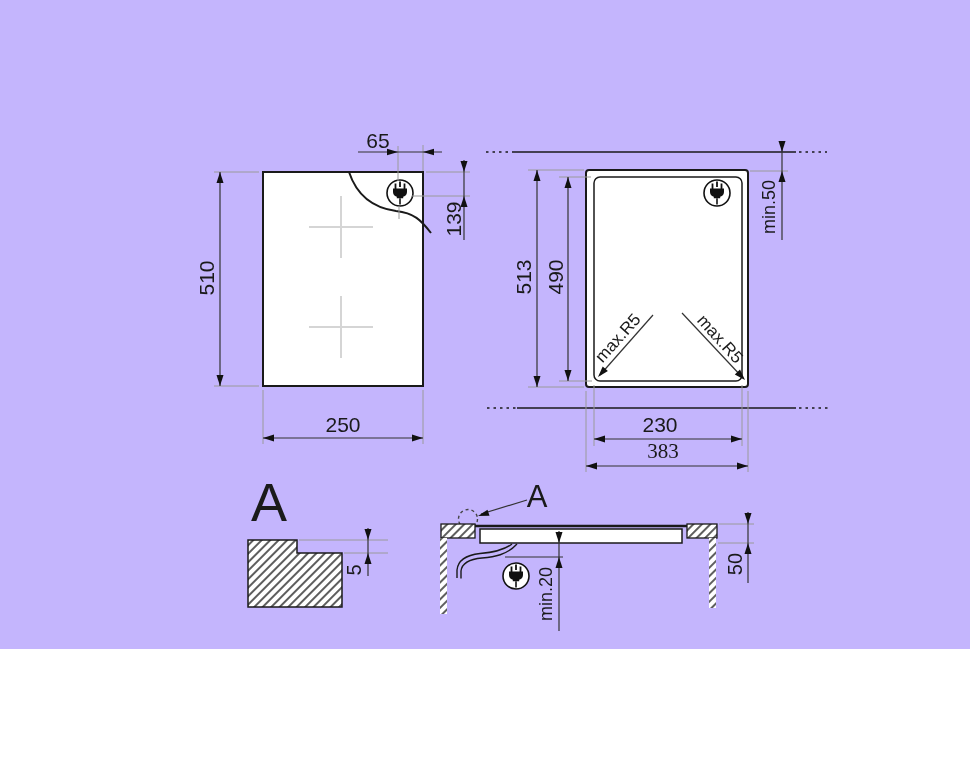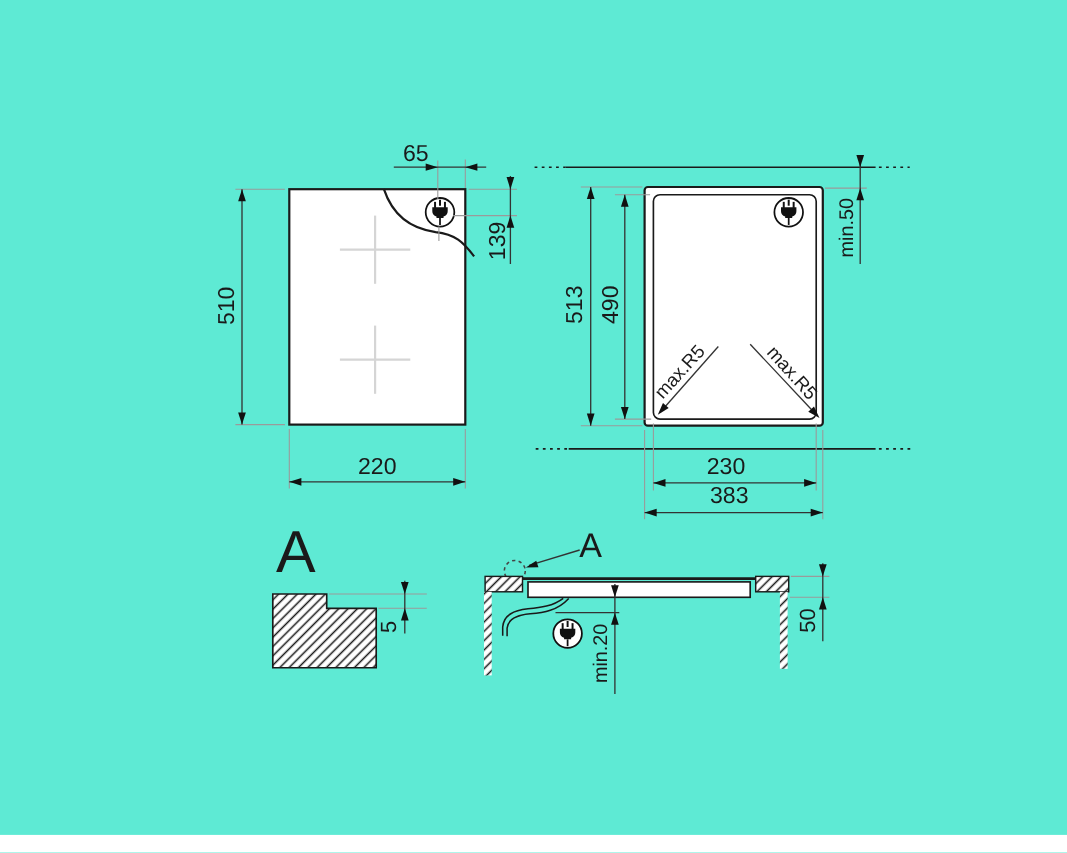--- a/index.html
+++ b/index.html
@@ -1,16 +1,16 @@
 <!DOCTYPE html>
 <html><head>
 <meta charset="utf-8">
 <style>
   html,body{margin:0;padding:0;background:#fff;}
-  .canvas{position:relative;width:970px;height:759px;background:#5eead4;overflow:hidden;
+  .canvas{position:relative;width:970px;height:649px;background:#c4b5fd;overflow:hidden;
           font-family:"Liberation Sans",sans-serif;color:#1a1a1a;}
   .canvas svg{position:absolute;left:0;top:0;}
   .lbl{position:absolute;white-space:nowrap;color:#1a1a1a;line-height:1;
        transform:translate(-50%,-50%);}
   .rotccw{transform:translate(-50%,-50%) rotate(-90deg);}
   .rotm45{transform:translate(-50%,-50%) rotate(-48deg);}
   .rotp45{transform:translate(-50%,-50%) rotate(48deg);}
   .s21{font-size:21px;}
   .s20{font-size:20px;}
   .s18{font-size:18px;}
@@ -174,29 +174,29 @@
       <polygon points="559,557 555.5,568 562.5,568"></polygon>
       <polygon points="748,524 744.5,513 751.5,513"></polygon>
       <polygon points="748,543 744.5,554 751.5,554"></polygon>
     </g>
   </g>
 </svg>
 
 <div class="lbl s21" style="left:378px;top:140px;">65</div>
 <div class="lbl rotccw s21" style="left:453px;top:219px;">139</div>
 <div class="lbl rotccw s21" style="left:206px;top:278px;">510</div>
-<div class="lbl s21" style="left:343px;top:424px;">220</div>
+<div class="lbl s21" style="left:343px;top:424px;">250</div>
 
 <div class="lbl rotccw s18" style="left:769px;top:207px;">min.50</div>
 <div class="lbl rotccw s21" style="left:523px;top:277px;">513</div>
 <div class="lbl rotccw s21" style="left:555px;top:277px;">490</div>
 <div class="lbl rotm45 s17" style="left:618px;top:338px;">max.R5</div>
 <div class="lbl rotp45 s17" style="left:720px;top:339px;">max.R5</div>
 <div class="lbl s21" style="left:660px;top:424px;">230</div>
-<div class="lbl s21" style="left:663px;top:451px;">383</div>
+<div class="lbl s21" style="left:663px;top:451px;font-family:Liberation Serif, serif;">383</div>
 
 <div class="lbl sA-big" style="left:269px;top:502px;">A</div>
 <div class="lbl rotccw s20" style="left:354px;top:570px;">5</div>
 
 <div class="lbl sA-small" style="left:537px;top:496px;">A</div>
 <div class="lbl rotccw s18" style="left:546px;top:594px;">min.20</div>
 <div class="lbl rotccw s20" style="left:735px;top:564px;">50</div>
 
 </div>
 

